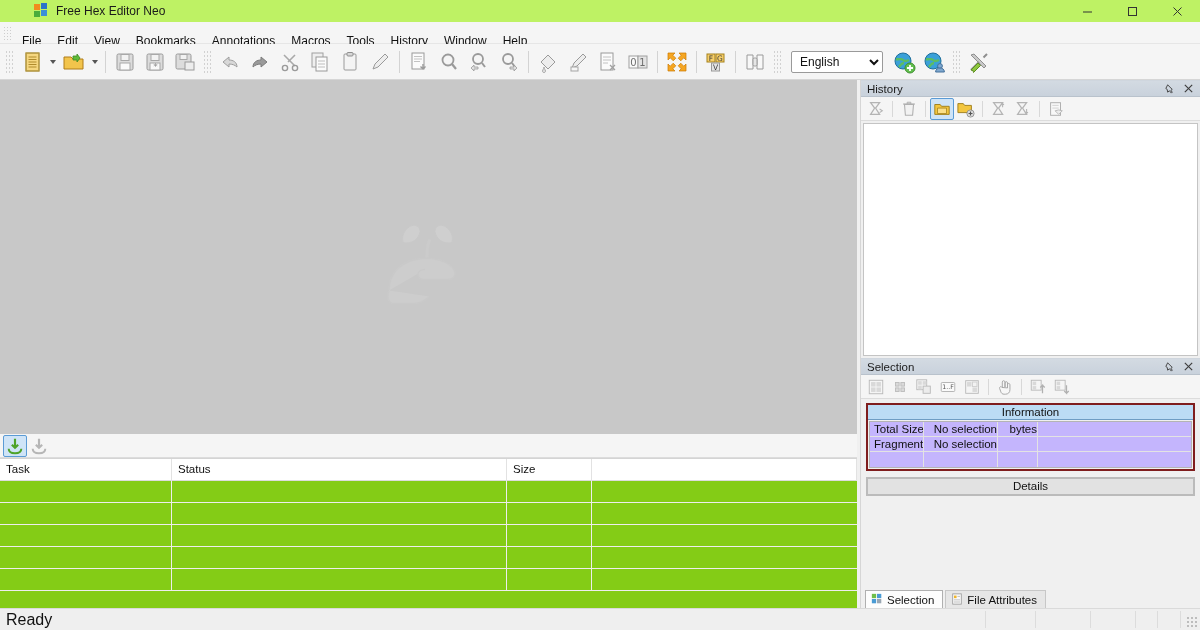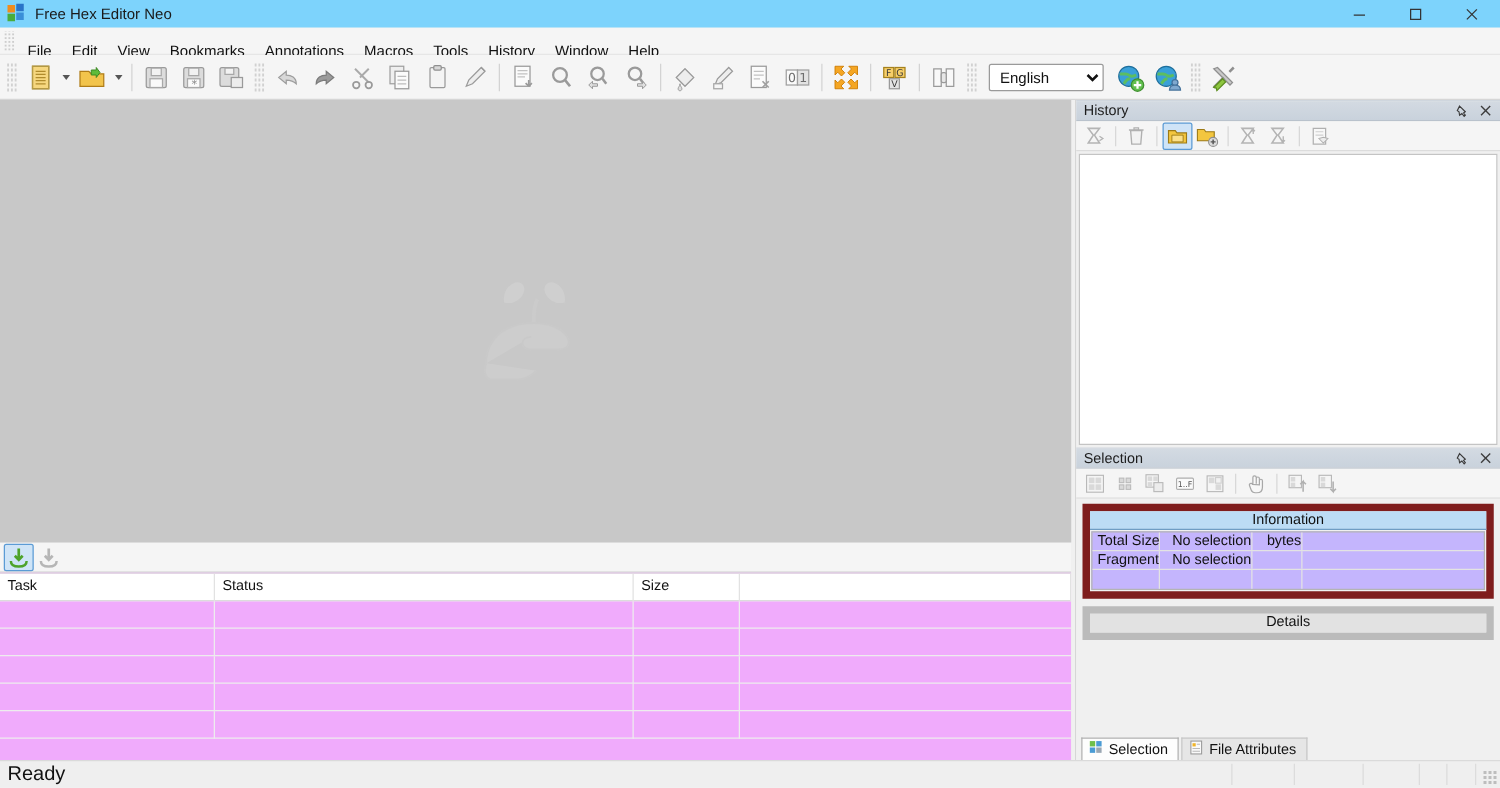--- a/index.html
+++ b/index.html
@@ -8,22 +8,22 @@
     font-family:"Liberation Sans", sans-serif;
     font-size:12px;
     color:#222;
     background:#f0f0f0;
     -webkit-font-smoothing:antialiased;
   }
   .app{ position:relative; width:1200px; height:630px; display:flex; flex-direction:column; background:#f0f0f0; }
 
   
   .titlebar{
-    height:22px; background:#7dd3fc; display:flex; align-items:center;
-    flex:0 0 22px; position:relative;
+    height:22px; background:#bef264; display:flex; align-items:center;
+    flex:0 0 22px; position:relative;padding-left:28px;
   }
   .app-icon{ width:16px; height:16px; margin-left:6px; margin-right:6px; position:relative; flex:0 0 16px; }
   .app-icon i{ position:absolute; width:6px; height:6px; display:block; }
   .app-icon i:nth-child(1){ left:0; top:1px; background:#f08c1e; }
   .app-icon i:nth-child(2){ left:7px; top:0; background:#2a74c8; }
   .app-icon i:nth-child(3){ left:0; top:8px; background:#49ad3c; }
   .app-icon i:nth-child(4){ left:7px; top:7px; background:#3a8fd8; }
   .title-text{ font-size:12px; color:#1a1a1a; }
   .win-ctrls{ margin-left:auto; display:flex; height:22px; }
   .win-btn{ width:45px; height:22px; display:flex; align-items:center; justify-content:center; color:#333; }
@@ -80,31 +80,31 @@
     height:24px; flex:0 0 24px; display:flex; align-items:center; background:#f5f5f5;
     border-bottom:1px solid #dcdcdc; padding-left:3px;
   }
   .pt-btn{ width:24px;height:22px; display:flex; align-items:center; justify-content:center; flex:0 0 24px; border-radius:2px;}
   .pt-btn.active{ background:#cfe4f7; border:1px solid #5b9bd5; }
   .pt-sep{ width:1px;height:16px;background:#d8d8d8;margin:0 4px;flex:0 0 1px;}
   .panel-body{ flex:1 1 auto; background:#fff; border:1px solid #c4c4c4; margin:2px; min-height:0; }
 
   
   .downloader{ flex:0 0 174px; }
-  .dl-table{ flex:1 1 auto; background:#f0abfc; border-top:1px solid #d4d4d4; display:flex; flex-direction:column; min-height:0; }
+  .dl-table{ flex:1 1 auto; background:#84cc16; border-top:1px solid #d4d4d4; display:flex; flex-direction:column; min-height:0; }
   .dl-head{ height:22px; flex:0 0 22px; display:flex; background:#ffffff; border-bottom:1px solid #dcdcdc; }
   .dl-th{ font-size:11.5px; color:#111; padding:4px 0 0 6px; border-right:1px solid #e2e2e2; height:22px; }
   .dl-rows{ flex:1 1 auto; position:relative; overflow:hidden; }
   .dl-row{ height:22px; border-bottom:1px solid #ededed; display:flex; }
   .dl-cell{ border-right:1px solid #ededed; height:22px; }
 
   
   .sel-panel{ flex:0 0 auto; display:flex; flex-direction:column; min-height:0; }
   .sel-body{ flex:1 1 auto; background:#f0f0f0; padding:4px 5px 0 5px; min-height:0; display:flex; flex-direction:column; }
-  .group{ border:6px solid #7f1d1d; position:relative; background:#f0f0f0; }
+  .group{ border:2px solid #7f1d1d; position:relative; background:#f0f0f0; }
   .group-cap{
     background:#bcdcf5; color:#111; text-align:center; font-size:11.5px; height:15px; line-height:15px;
     border-bottom:1px solid #6f9dc4;
   }
   .group-cap.gray{ background:#e2e2e2; border-bottom:none; color:#111; }
   .info-grid{ background:#c4b5fd; margin:1px; border:1px solid #b4b4b4;text-align:right; }
   .ig-row{ display:flex; height:15px; border-bottom:1px solid #e3e3e3; }
   .ig-row:last-child{ border-bottom:none; }
   .ig-c{ font-size:11.5px; color:#111; padding-left:4px; line-height:15px; border-right:1px solid #e3e3e3; overflow:hidden; white-space:nowrap; }
   .ig-c:last-child{ border-right:none; }

